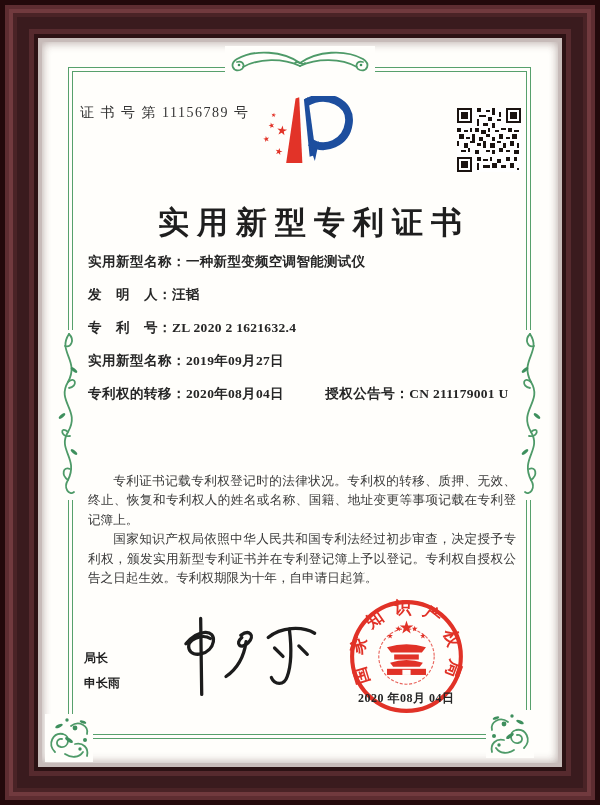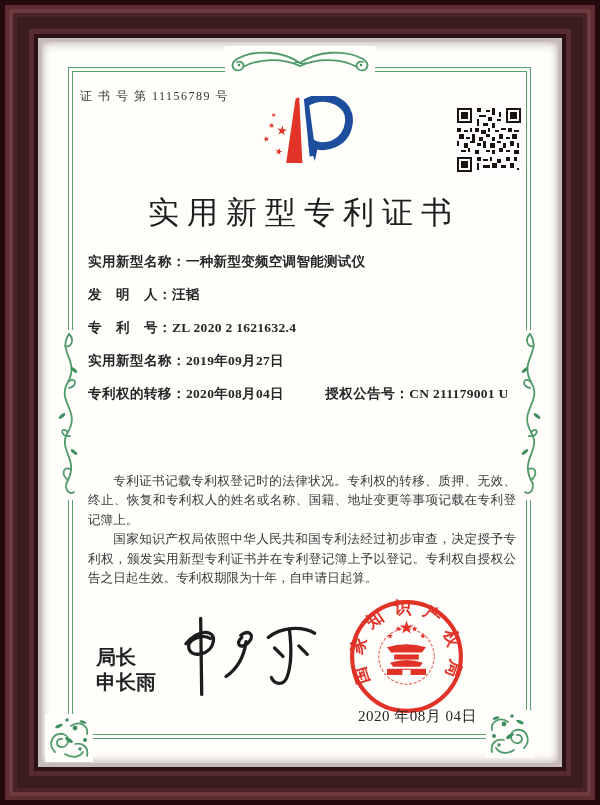--- a/index.html
+++ b/index.html
@@ -35,51 +35,51 @@
   }
   
   .orn{position:absolute;z-index:3;}
   .orn-top{left:183px;top:4px;width:150px;height:34px;}
   .orn-left{left:11px;top:288px;width:30px;height:170px;}
   .orn-right{right:12px;top:288px;width:30px;height:170px;}
   .orn-bl{left:3px;top:672px;width:48px;height:48px;}
   .orn-br{right:24px;top:668px;width:48px;height:48px;}
   
   .cert-no{
-    position:absolute;left:38px;top:46px;font-size:12px;color:#333;
+    position:absolute;left:38px;top:62px;font-size:14px;color:#333;
     letter-spacing:1.5px;font-weight:500;z-index:4;
   }
   .logo{position:absolute;left:216px;top:54px;width:96px;height:82px;z-index:4;}
   .qr{position:absolute;left:414px;top:66px;width:66px;height:64px;z-index:4;}
   .title{
-    position:absolute;left:0;top:146px;width:100%;text-align:center;margin:4px;
-    font-size:31px;font-weight:400;color:#1e1e1e;letter-spacing:8px;z-index:4;
+    position:absolute;left:0;top:146px;width:100%;text-align:center;margin:14px;
+    font-size:31px;font-weight:700;color:#1e1e1e;letter-spacing:8px;z-index:4;
   }
   
   .fields{position:absolute;left:46px;top:213px;right:42px;z-index:4;}
   .frow{height:14px;line-height:14px;margin-bottom:19px;font-size:13.5px;
         color:#262626;font-weight:600;white-space:nowrap;}
   .frow .lab{letter-spacing:.5px;margin-top:40px;}
   .frow .val{letter-spacing:.3px;margin-top:20px;}
   .grant .pair2{margin-left:38px;}
   
   .bodytext{
     position:absolute;left:46px;top:430px;right:42px;z-index:4;
     font-size:12.6px;line-height:19.4px;color:#3a3a3a;text-align:justify;font-weight:500;
   }
   .bodytext p{margin:0;text-indent:2em;}
   
-  .officer{position:absolute;left:54px;top:604px;z-index:4;
-    font-family:Liberation Mono, monospace;
-    font-size:20px;font-weight:700;color:#222;line-height:25px;}
+  .officer{position:absolute;left:42px;top:604px;z-index:4;
+    font-family:Liberation Serif, serif;
+    font-size:12px;font-weight:700;color:#222;line-height:25px;}
   .sig{position:absolute;left:118px;top:568px;width:170px;height:95px;z-index:5;}
   .seal{position:absolute;left:306px;top:556px;width:118px;height:118px;z-index:5;opacity:.93;}
   .seal-date{
     position:absolute;left:316px;top:648px;width:112px;z-index:6;
-    font-size:15px;font-weight:400;color:#262626;letter-spacing:.5px;white-space:nowrap;margin-top:17px;
+    font-size:12px;font-weight:700;color:#262626;letter-spacing:.5px;white-space:nowrap;
   }
   .green{stroke:#4e9a68;fill:none;stroke-width:1.8;stroke-linecap:round;}
   .greenfill{fill:#3e8f5d;stroke:none;}
 </style>
 </head>
 <body>
 
 <div class="frame">
   <div class="paper">
 

